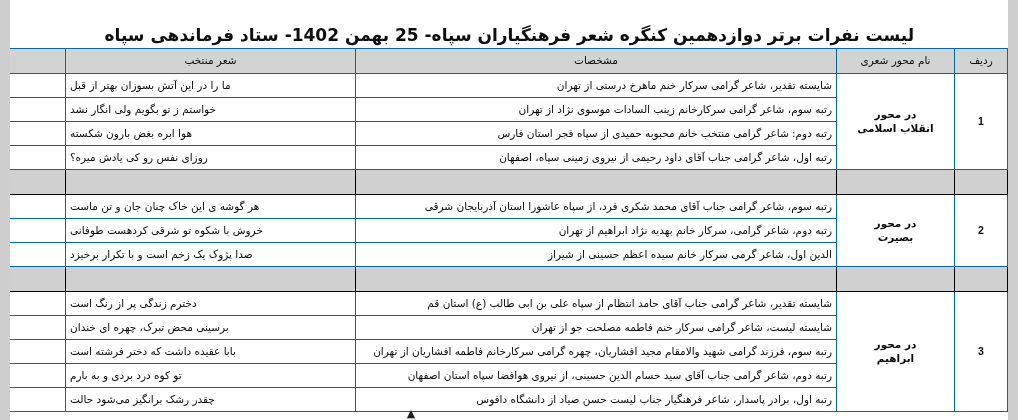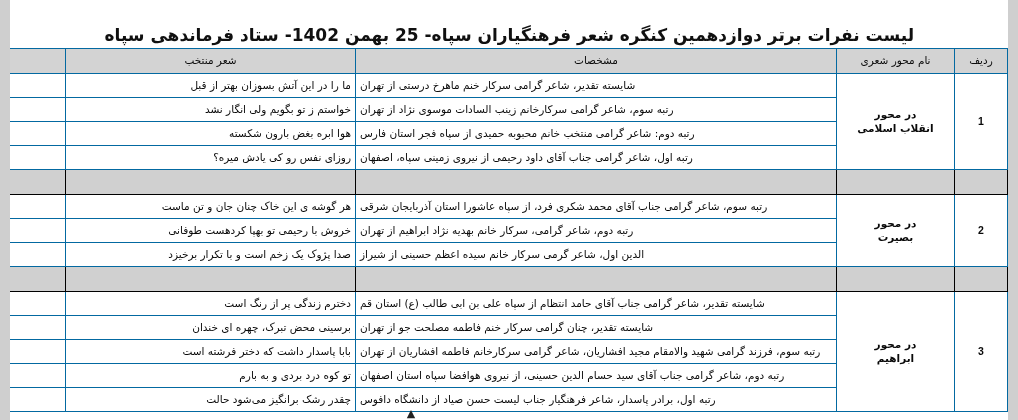--- a/index.html
+++ b/index.html
@@ -81,26 +81,26 @@
   col.c-blank   { width: 56px; }
 
   thead td {
     background: #d3d3d3;
     text-align: center;
     font-size: 10.5px;
     height: 24px;
     font-weight: normal;
   }
   td.cell-spec {
-    text-align: left;
+    text-align: right;
     height: 23px;
     font-size: 10.5px;
   }
   td.cell-poem {
-    text-align: right;
+    text-align: left;
     height: 23px;
     font-size: 11px;
     margin-top: 10px;
   }
   td.cell-blank { background: #ffffff; }
   td.cell-mehvar {
     text-align: center;
     font-weight: bold;
     font-size: 12px;
     line-height: 1.7;
@@ -206,21 +206,21 @@
             <td class="cell-mehvar" rowspan="3">
               <div>در محور</div>
               <div>بصیرت</div>
             </td>
             <td class="cell-spec">رتبه سوم، شاعر گرامی جناب آقای محمد شکری فرد،  از سپاه عاشورا استان آذربایجان شرقی</td>
             <td class="cell-poem">هر گوشه ی این خاک چنان جان و تن ماست</td>
             <td class="cell-blank"></td>
           </tr>
           <tr>
             <td class="cell-spec">رتبه دوم، شاعر گرامی، سرکار خانم بهدیه نژاد ابراهیم از تهران</td>
-            <td class="cell-poem">خروش با رحیمی تو بهپا کردهست طوفانی</td>
+            <td class="cell-poem">خروش با شکوه تو شرقی کردهست طوفانی</td>
             <td class="cell-blank"></td>
           </tr>
           <tr>
             <td class="cell-spec">الدین اول،  شاعر گرمی سرکار خانم سیده اعظم حسینی از شیراز</td>
             <td class="cell-poem">صدا پژوک یک زخم است و با تکرار برخیزد</td>
             <td class="cell-blank"></td>
           </tr>
           <tr class="spacer">
             <td></td>
             <td></td>
@@ -232,27 +232,27 @@
             <td class="cell-radif" rowspan="5">3</td>
             <td class="cell-mehvar" rowspan="5">
               <div>در محور</div>
               <div>ابراهیم</div>
             </td>
             <td class="cell-spec">شایسته تقدیر، شاعر گرامی جناب آقای حامد انتظام از سپاه علی بن ابی طالب (ع) استان قم</td>
             <td class="cell-poem">دخترم زندگی پر از رنگ است</td>
             <td class="cell-blank"></td>
           </tr>
           <tr>
-            <td class="cell-spec">شایسته تقدیر، چنان گرامی سرکار خنم فاطمه مصلحت جو از تهران</td>
+            <td class="cell-spec">شایسته لیست، شاعر گرامی سرکار خنم فاطمه مصلحت جو از تهران</td>
             <td class="cell-poem">برسینی محض تبرک، چهره ای خندان</td>
             <td class="cell-blank"></td>
           </tr>
           <tr>
-            <td class="cell-spec">رتبه سوم، فرزند گرامی شهید والامقام مجید افشاریان، شاعر گرامی سرکارخانم فاطمه افشاریان از تهران</td>
-            <td class="cell-poem">بابا پاسدار داشت که دختر فرشته است</td>
+            <td class="cell-spec">رتبه سوم، فرزند گرامی شهید والامقام مجید افشاریان، چهره گرامی سرکارخانم فاطمه افشاریان از تهران</td>
+            <td class="cell-poem">بابا عقیده داشت که دختر فرشته است</td>
             <td class="cell-blank"></td>
           </tr>
           <tr>
             <td class="cell-spec">رتبه دوم،  شاعر گرامی جناب آقای  سید حسام الدین حسینی، از نیروی هوافضا سپاه استان اصفهان</td>
             <td class="cell-poem">تو کوه درد بردی و به بارم</td>
             <td class="cell-blank"></td>
           </tr>
           <tr>
             <td class="cell-spec">رتبه اول، برادر پاسدار، شاعر فرهنگیار جناب لیست حسن صیاد از دانشگاه دافوس</td>
             <td class="cell-poem">چقدر رشک برانگیز می‌شود حالت</td>

